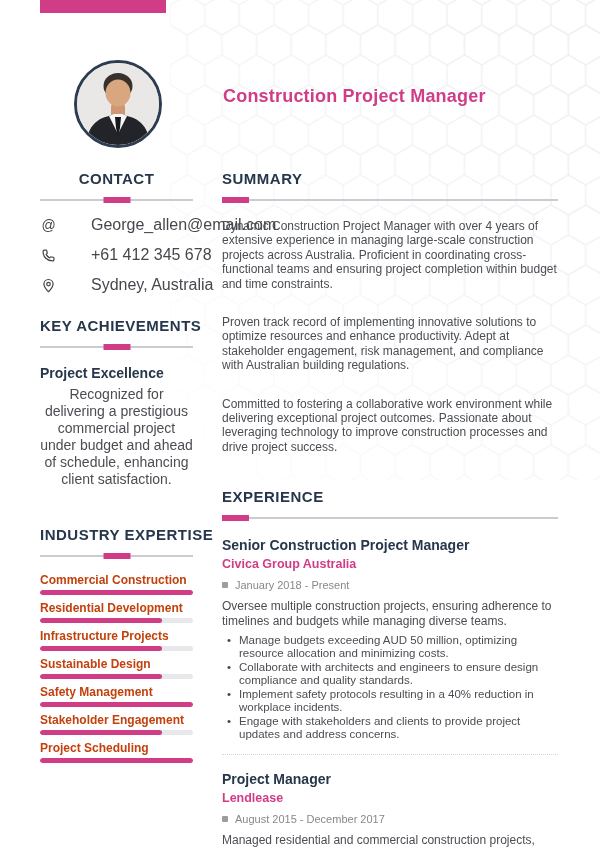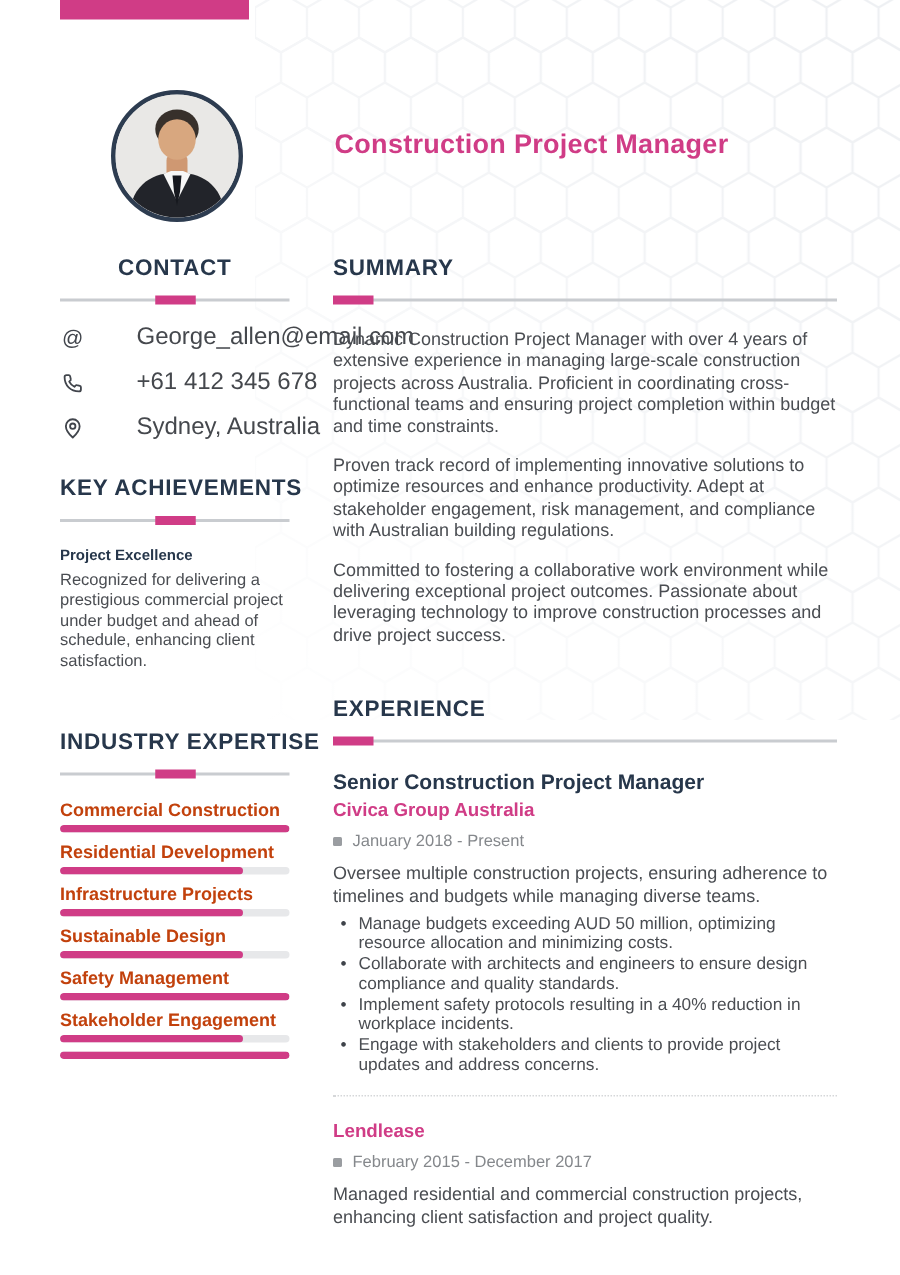--- a/index.html
+++ b/index.html
@@ -30,38 +30,38 @@
   .s-divider .line { position:absolute; left:0; right:0; top:2px; height:2px; background:var(--line); }
   .s-divider .pink { position:absolute; left:50%; transform:translateX(-50%); top:0; width:27px; height:6px; background:var(--accent); }
 
   .contact-rows { margin-top:14px; }
   .c-row { display:flex; align-items:center; gap:10px; height:16px; margin-bottom:14px; }
   .c-icon { width:17px; height:17px; display:flex; align-items:center; justify-content:center; color:#41454c; flex:none; }
   .at-glyph { font-size:14px; font-weight:400; color:#41454c; line-height:1; }
   .c-text { font-size:16px; color:#45484d; white-space:nowrap;margin-left:24px; }
 
   .ach-section { margin-top:24px; }
-  .ach-title { margin-top:15px; font-size:10px; font-weight:700; color:var(--navy); }
-  .ach-text { margin-top:5px; font-size:11px; line-height:1.22; color:#4a4d52; }
+  .ach-title { margin-top:15px; font-size:14px; font-weight:700; color:var(--navy); }
+  .ach-text { margin-top:5px; font-size:14px; line-height:1.22; color:#4a4d52;text-align:center; }
 
   .exp-section { margin-top:38px; }
   .skills { margin-top:14px; }
   .skill { margin-bottom:6px; }
   .skill-label { font-size:12px; font-weight:700; color:#c2410c; line-height:14px; white-space:nowrap; }
   .skill-track { margin-top:3px; height:5px; border-radius:3px; background:var(--track); overflow:hidden; }
   .skill-fill { height:100%; border-radius:3px; background:var(--accent); }
 
   
   .main-col { position:absolute; left:222px; top:170px; width:336px; }
   .m-heading { font-size:15px; font-weight:700; color:var(--navy); letter-spacing:0.5px; line-height:18px; }
   .m-divider { position:relative; height:6px; margin-top:9px; }
   .m-divider .line { position:absolute; left:0; right:0; top:2px; height:2px; background:var(--line); }
   .m-divider .pink { position:absolute; left:0; top:0; width:27px; height:6px; background:var(--accent); }
 
-  .summary-paras p { margin-top:12px; font-size:12px; line-height:1.2; color:#4a4d52; }
+  .summary-paras p { margin-top:24px; font-size:12px; line-height:1.2; color:#4a4d52; }
   .summary-paras p:first-child { margin-top:16px; }
 
   .experience-section { margin-top:34px; }
   .job { margin-top:16px; }
   .job-name { font-size:14px; font-weight:700; color:var(--navy); }
   .job-company { margin-top:4px; font-size:12.5px; font-weight:700; color:var(--accent); }
   .job-dates { margin-top:8px; display:flex; align-items:center; gap:7px; font-size:11px; color:var(--muted); }
   .date-sq { width:6px; height:6px; background:#9a9da1; border-radius:1px; flex:none; }
   .job-desc { margin-top:8px; font-size:12px; line-height:1.25; color:#4a4d52; }
   .job-bullets { margin-top:5px; list-style:none; }
@@ -203,20 +203,21 @@
               <div class="skill-fill" style="width: 100%;"></div>
             </div>
         </div>
         <div class="skill">
           <div class="skill-label">Stakeholder Engagement</div>
           <div class="skill-track">
               <div class="skill-fill" style="width: 80%;"></div>
             </div>
         </div>
         <div class="skill">
+          <div class="skill-label">Project Scheduling</div>
           <div class="skill-track">
               <div class="skill-fill" style="width: 100%;"></div>
             </div>
         </div>
       </div>
     </section>
   </aside>
 
   <main class="main-col">
 
@@ -252,22 +253,23 @@
           <li>Manage budgets exceeding AUD 50 million, optimizing resource allocation and minimizing costs.</li>
           <li>Collaborate with architects and engineers to ensure design compliance and quality standards.</li>
           <li>Implement safety protocols resulting in a 40% reduction in workplace incidents.</li>
           <li>Engage with stakeholders and clients to provide project updates and address concerns.</li>
         </ul>
       </div>
 
       <div class="dotted-divider"></div>
 
       <div class="job">
+        <div class="job-name">Project Manager</div>
         <div class="job-company">Lendlease</div>
         <div class="job-dates">
           <span class="date-sq"></span>
-          <span>February 2015 - December 2017</span>
+          <span>August 2015 - December 2017</span>
         </div>
         <div class="job-desc">Managed residential and commercial construction projects, enhancing client satisfaction and project quality.</div>
       </div>
     </section>
   </main>
 </div>
 
 </body></html>

